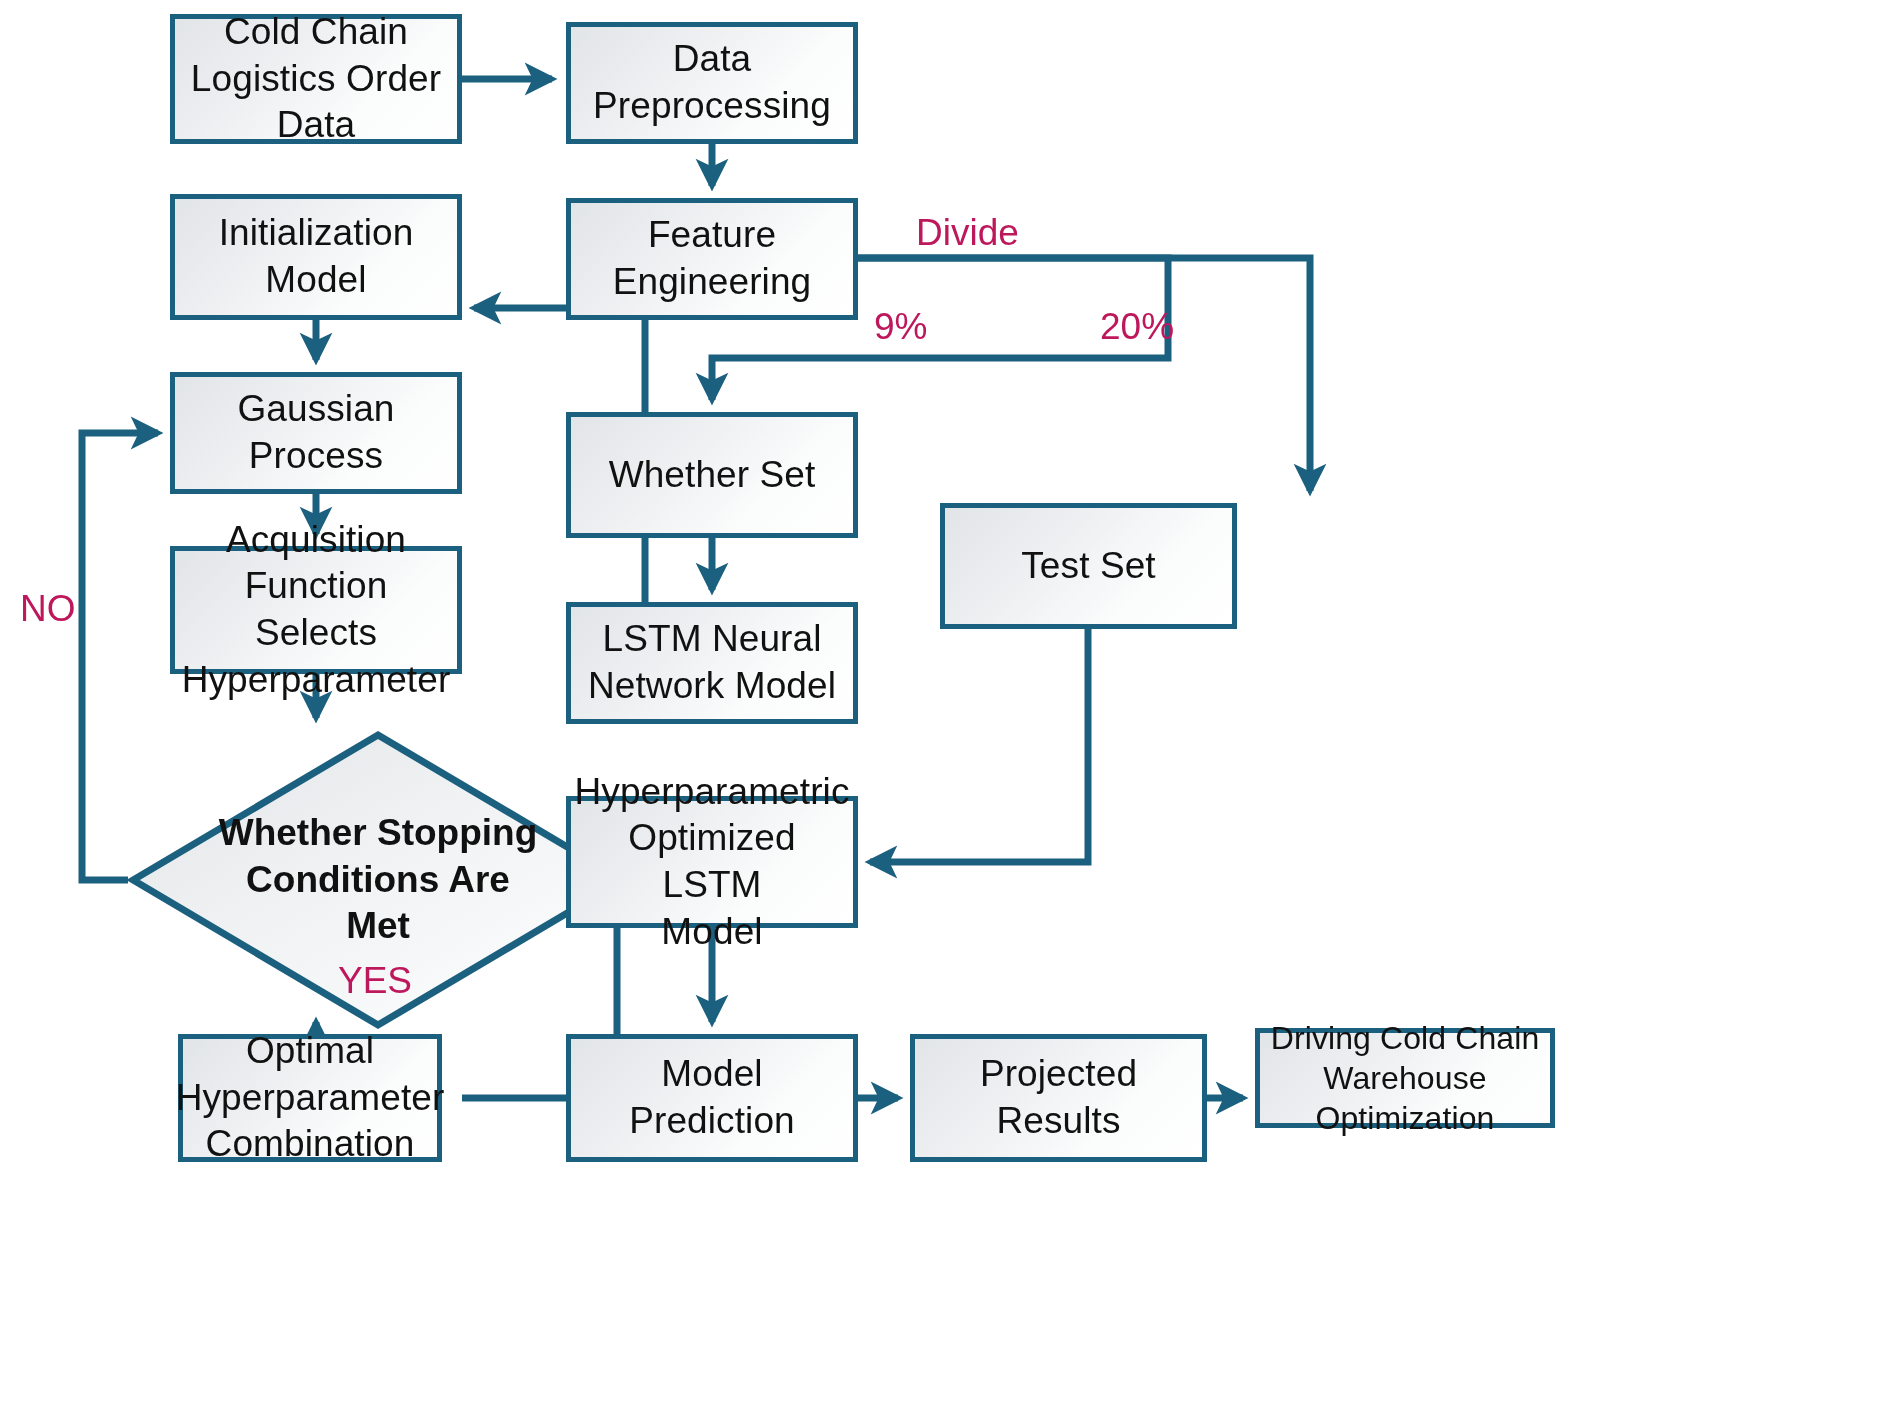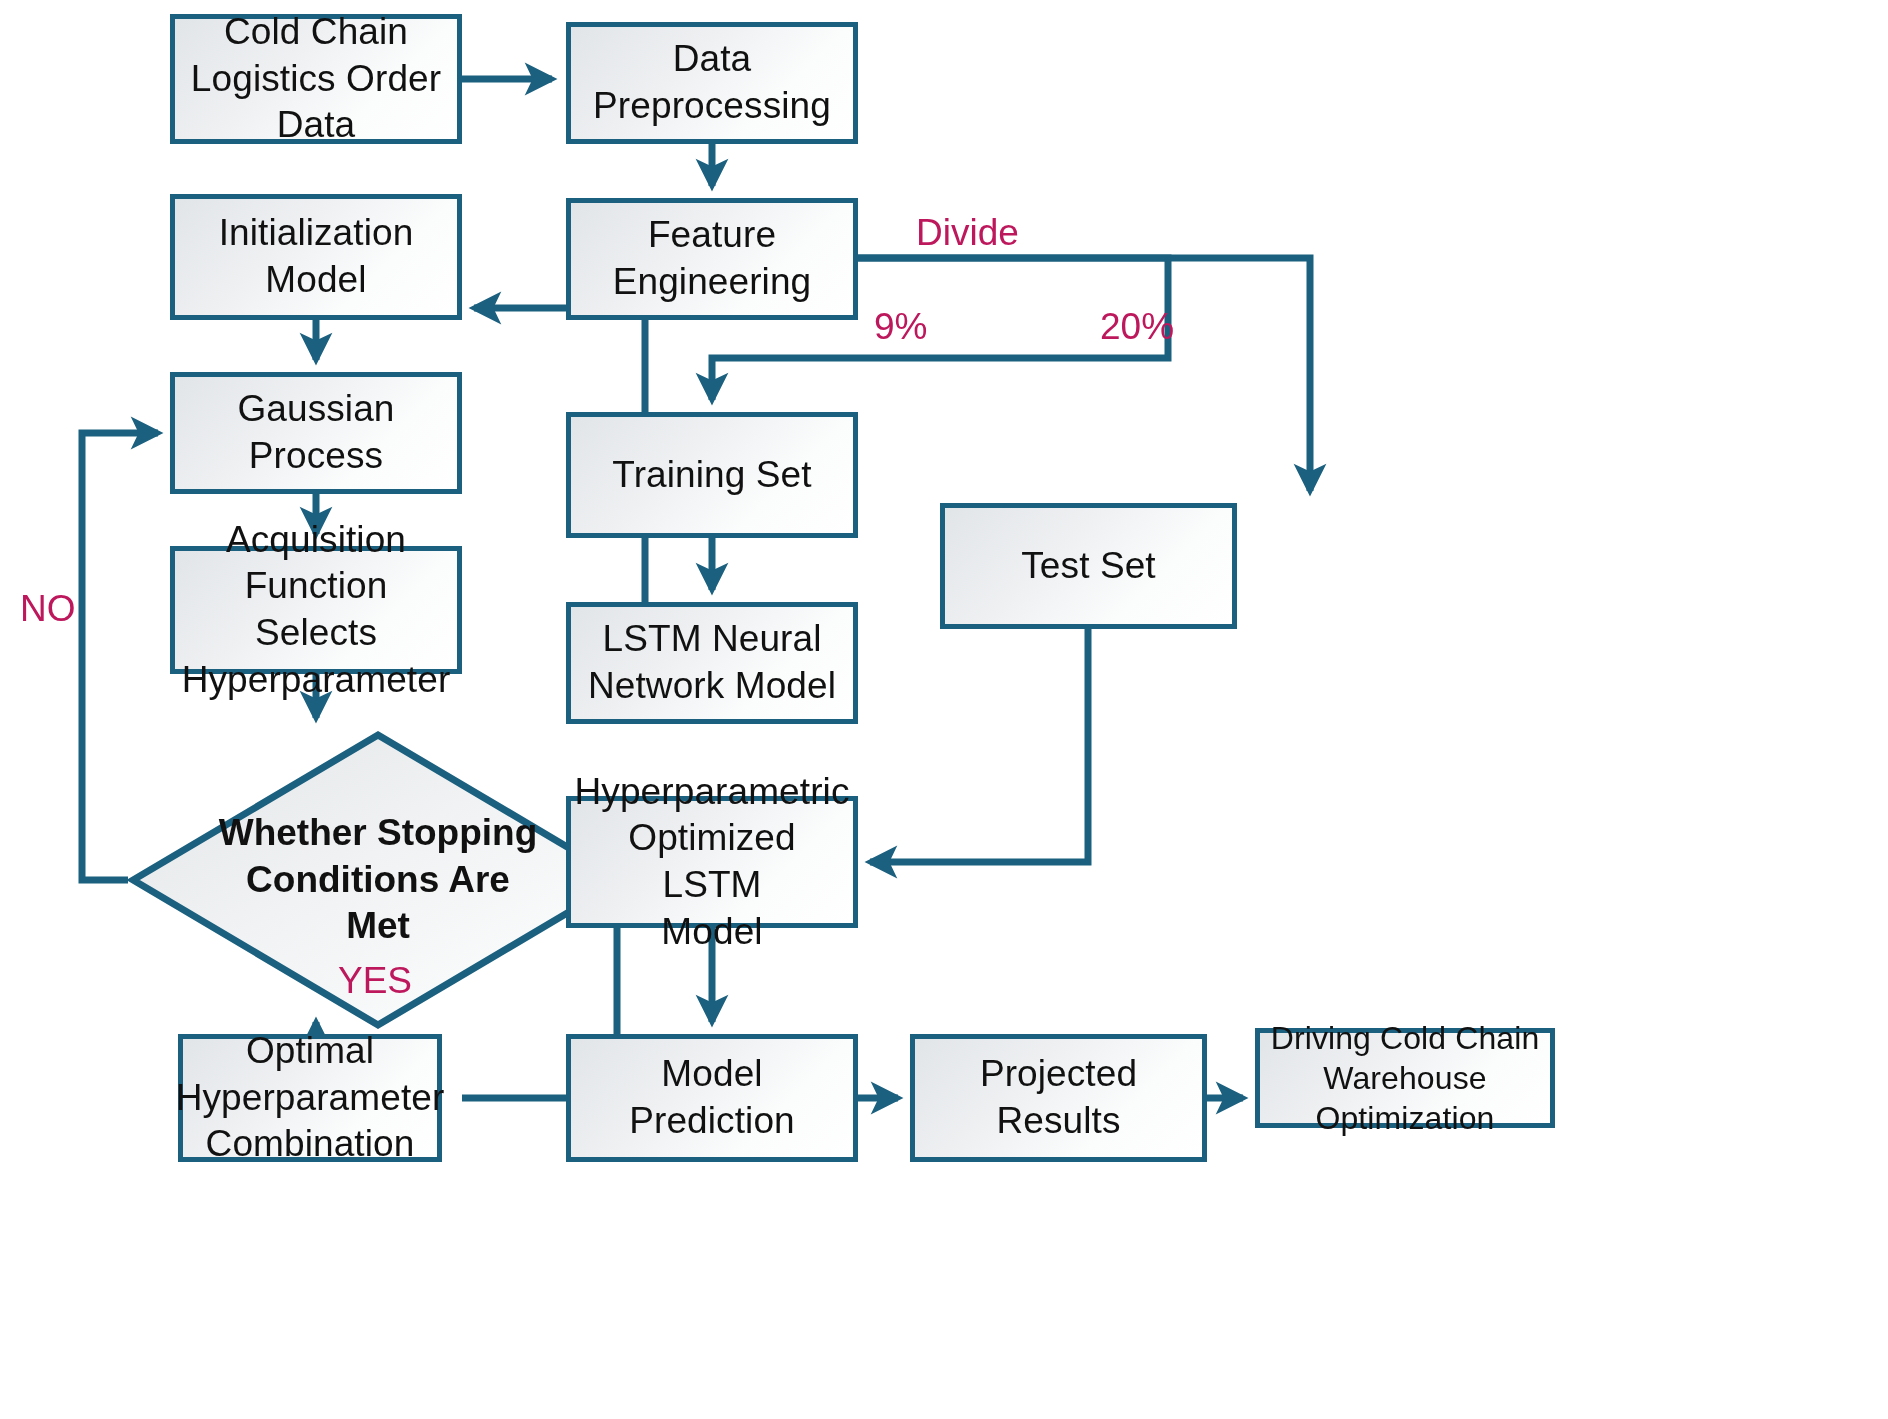--- a/index.html
+++ b/index.html
@@ -110,21 +110,21 @@
 Preprocessing</div>
 
   <div class="node" style="left:170px; top:194px; width:292px; height:126px;">Initialization
 Model</div>
 
   <div class="node" style="left:566px; top:198px; width:292px; height:122px;">Feature
 Engineering</div>
 
   <div class="node" style="left:170px; top:372px; width:292px; height:122px;">Gaussian Process</div>
 
-  <div class="node" style="left:566px; top:412px; width:292px; height:126px;">Training Set</div>
+  <div class="node" style="left:566px; top:412px; width:292px; height:126px;">Whether Set</div>
 
   <div class="node" style="left:940px; top:503px; width:297px; height:126px;">Test Set</div>
 
   <div class="node" style="left:170px; top:546px; width:292px; height:128px;">Acquisition
 Function Selects
 Hyperparameter</div>
 
   <div class="node" style="left:566px; top:602px; width:292px; height:122px;">LSTM Neural
 Network Model</div>
 

